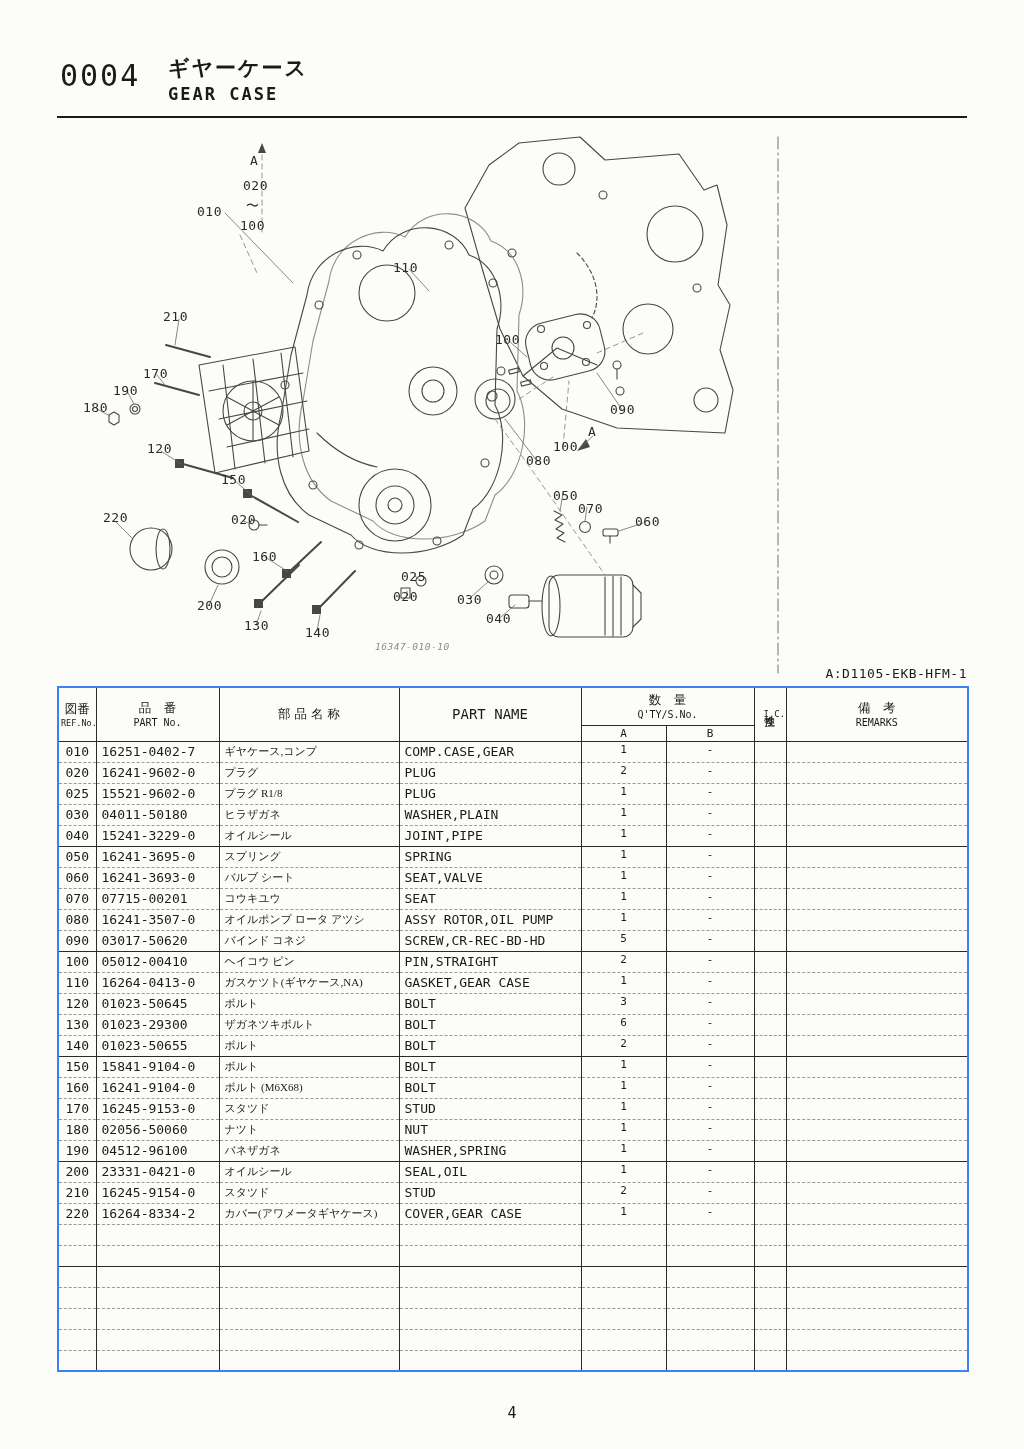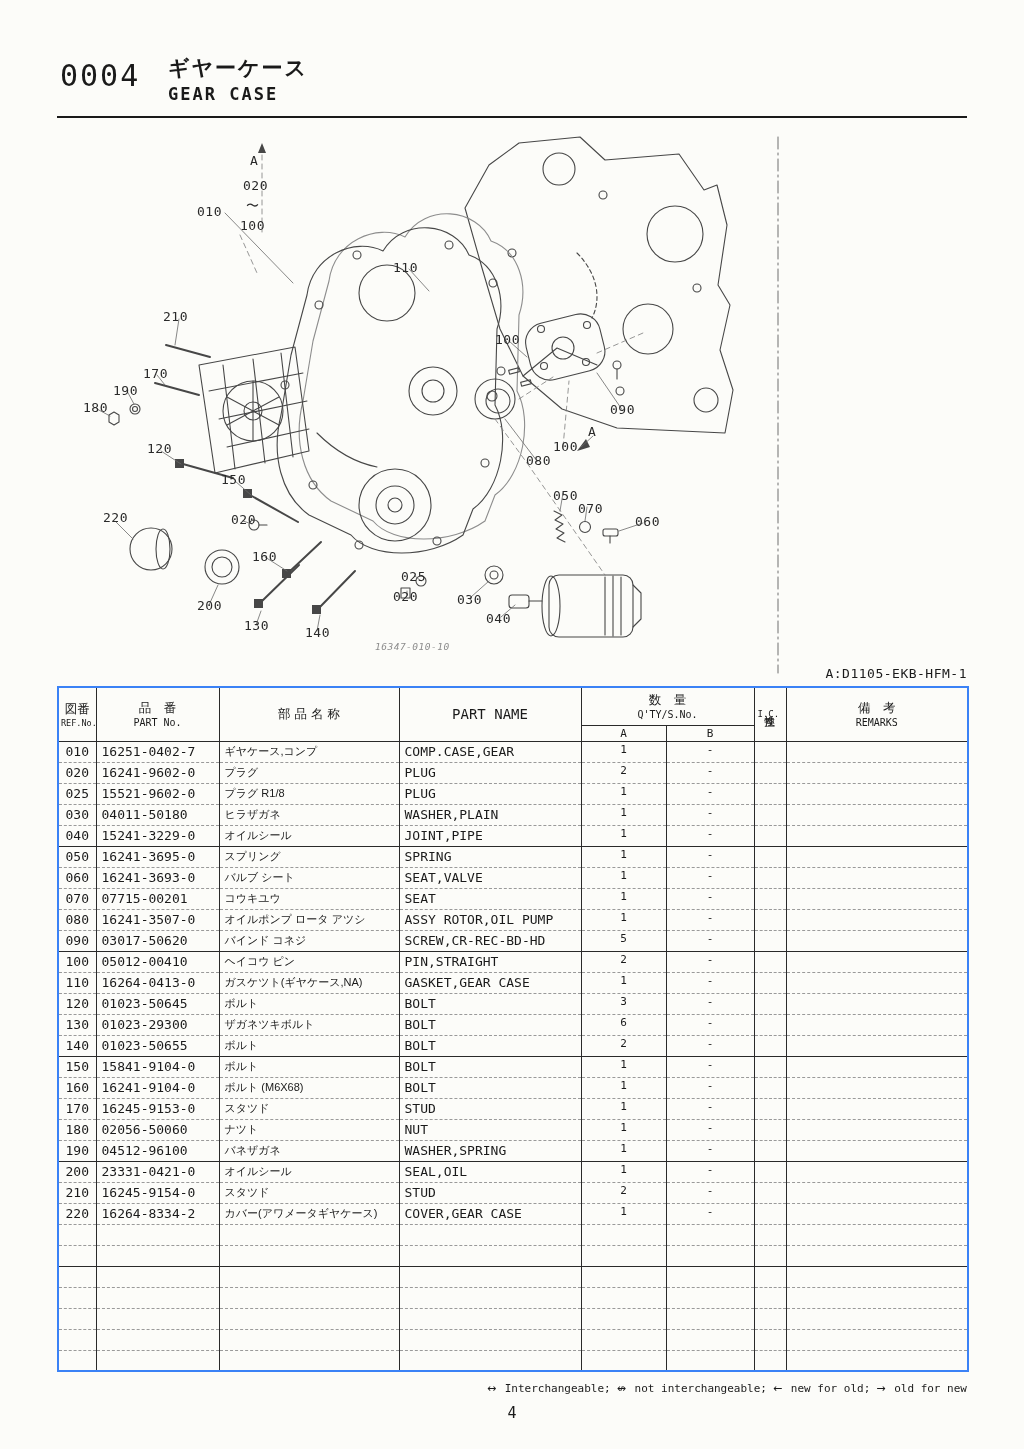--- a/index.html
+++ b/index.html
@@ -30,26 +30,26 @@
 
   
   table.parts { position:absolute; left:57px; top:686px; width:910px; border-collapse:collapse; table-layout:fixed; border:2px solid #3b82f6; }
   table.parts th, table.parts td { border-left:1px solid #2a2a2a; border-right:1px solid #2a2a2a; overflow:hidden; white-space:nowrap; }
   thead th { border-bottom:1px solid #2a2a2a; font-weight:normal; text-align:center; padding:1px 2px; font-family:"DejaVu Sans",sans-serif; font-size:12.5px; vertical-align:middle; }
   thead .en { font-family:"DejaVu Sans Mono","Liberation Mono",monospace; font-size:10px; letter-spacing:0; }
   thead .en-xs { font-family:"DejaVu Sans Mono","Liberation Mono",monospace; font-size:8.5px; }
   th.h-main { height:38px; }
   th.h-sub { height:16px; font-family:"DejaVu Sans Mono","Liberation Mono",monospace; font-size:11px; }
   th.c-ic .vert { writing-mode:vertical-rl; text-orientation:upright; font-size:10.5px; line-height:1; margin:0 auto; letter-spacing:-1px; }
-  th.c-ic .en { font-size:9px; text-align:left; padding-left:1px; }
+  th.c-ic .en { font-size:9px; text-align:left; padding-left:7px; }
   tbody td { height:21px; padding:0 5px; font-size:13px; border-bottom:1px dashed #9a9a9a; vertical-align:middle; }
   tbody tr.group-end td { border-bottom:1px solid #2a2a2a; }
   tbody tr:last-child td { border-bottom:none; }
   td.c-ref { text-align:center; padding:0 1px; }
-  td.c-nameja { font-family:Liberation Sans, sans-serif; font-size:11px; }
+  td.c-nameja { font-family:Liberation Serif, serif; font-size:11px; }
   td.c-qa, td.c-qb { text-align:center; font-size:11px; vertical-align:top; padding-top:1px; }
 
   
   .footer-legend { position:absolute; top:1382px; right:57px; font-size:11px; letter-spacing:0; color:#1a1a1a; }
   .footer-legend .sym { font-family:"DejaVu Sans",sans-serif; padding:0 2px; }
   .legend-item { margin-left:4px; }
   .page-number { position:absolute; top:1404px; left:0; width:100%; text-align:center; font-size:15px; }
 </style>
 </head>
 <body>
@@ -636,16 +636,15 @@
           <td class="c-nameja"></td>
           <td class="c-nameen"></td>
           <td class="c-qa"></td>
           <td class="c-qb"></td>
           <td class="c-ic"></td>
           <td class="c-rem"></td>
         </tr>
       </tbody>
   </table>
 
-  <div class="footer-legend" id="legend"><span class="legend-item"><span class="sym">↔</span><span> Interchangeable;</span></span><span class="legend-item"><span class="sym">↮</span><span> not interchangeable;</span></span><span class="legend-item"><span class="sym">←</span><span> new for old;</span></span><span class="legend-item"><span class="sym">→</span><span> old for new</span></span></div>
   <div class="page-number">4</div>
 
 </div>
 
 </body></html>

